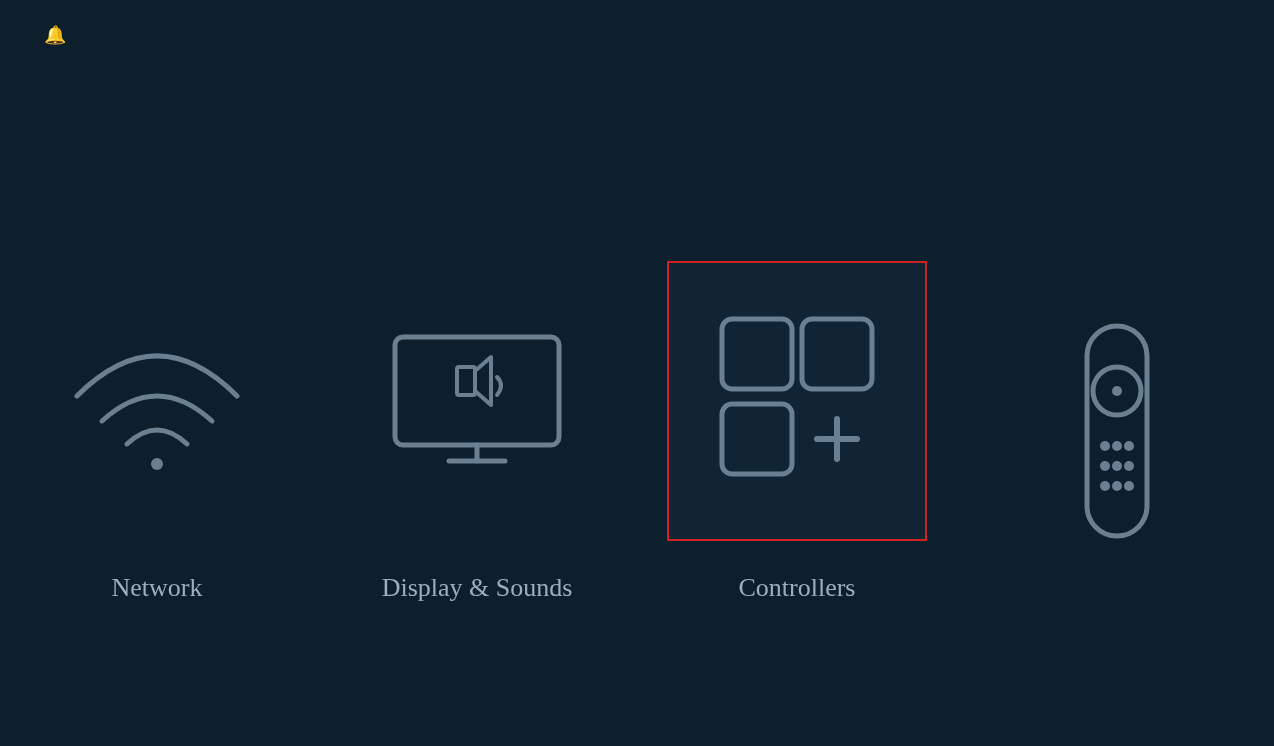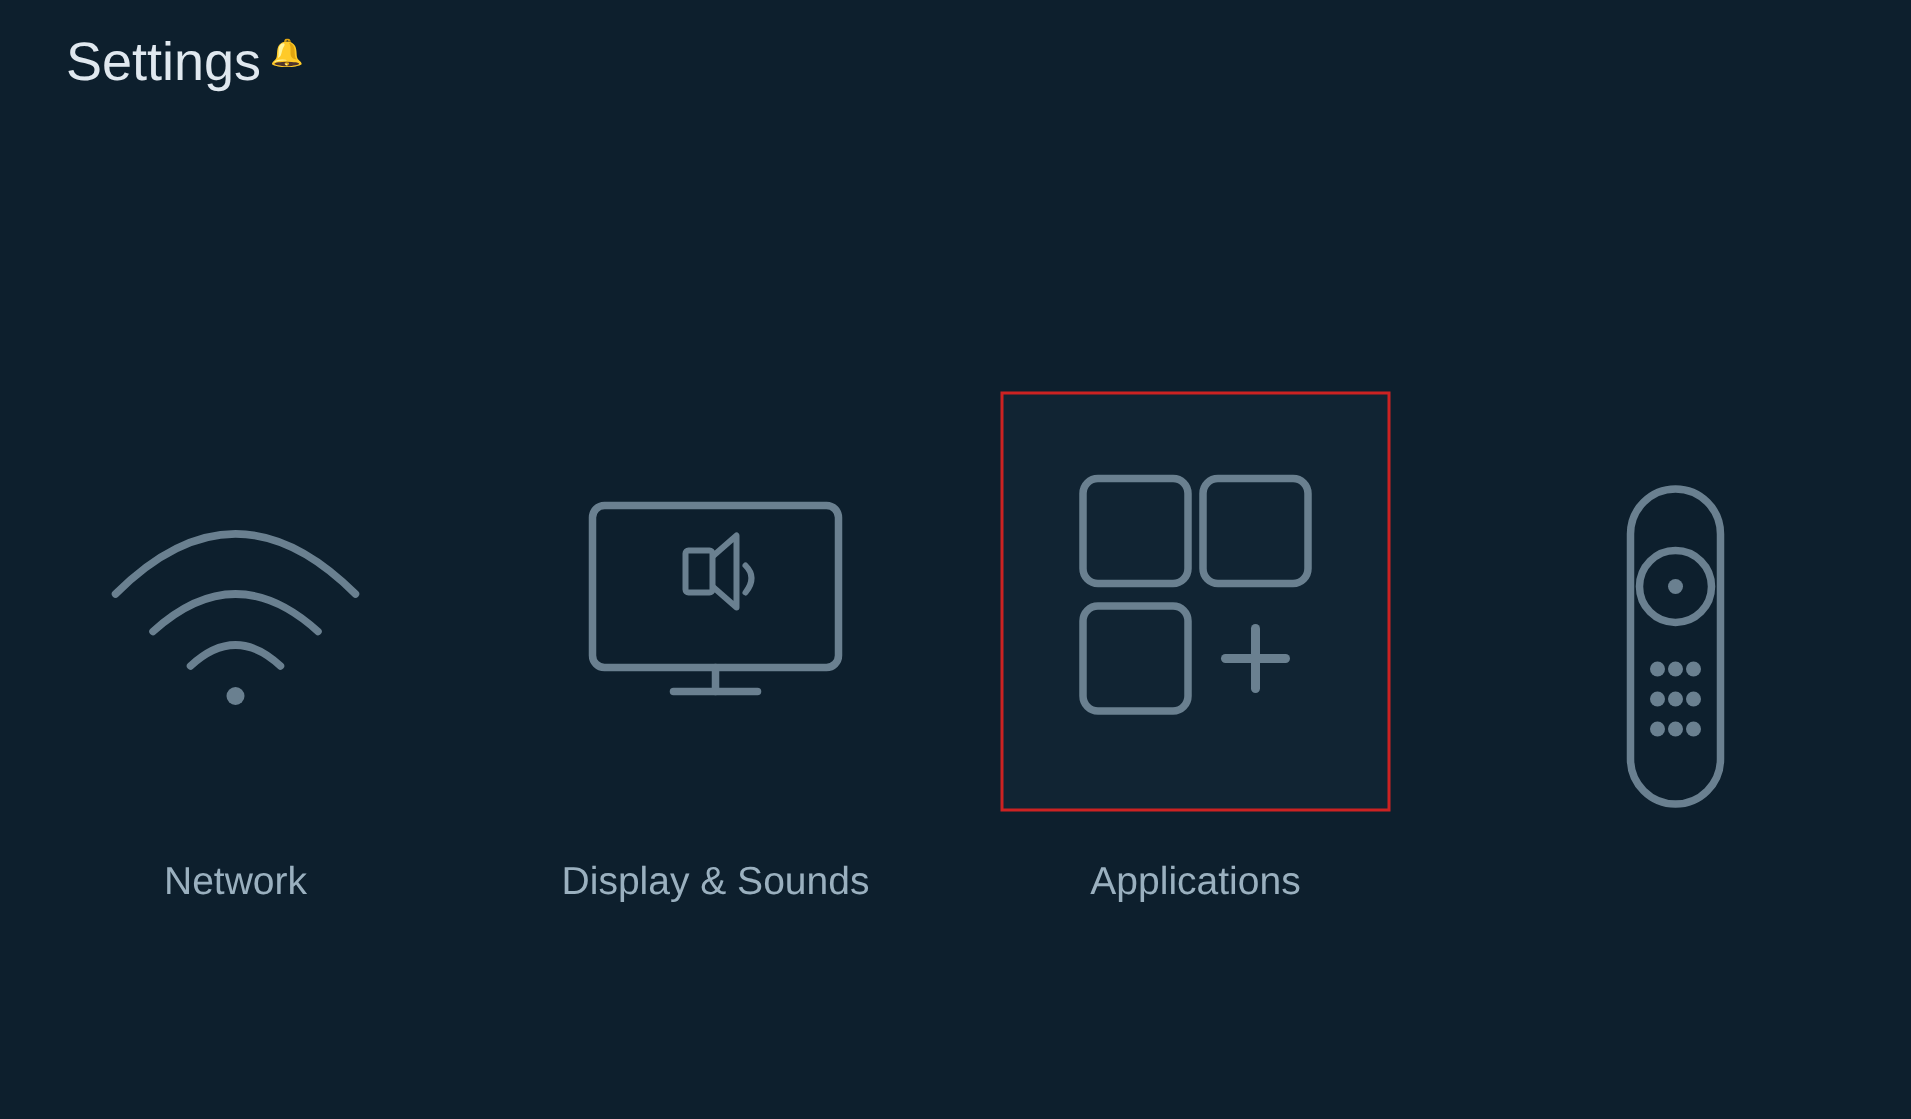--- a/index.html
+++ b/index.html
@@ -35,20 +35,21 @@
     .items-container {
       display: flex;
       justify-content: center;
       align-items: center;
       gap: 60px;
       position: absolute;
       bottom: 0;
       left: 0;
       right: 0;
       top: 120px;
+      font-family: Liberation Serif, serif;
     }
 
     .settings-item {
       display: flex;
       flex-direction: column;
       align-items: center;
       gap: 30px;
       cursor: pointer;
       width: 260px;
     }
@@ -100,21 +101,20 @@
     
     .controller-icon svg {
       width: 100px;
       height: 230px;
     }
   </style>
 </head>
 <body>
 
 <div class="settings-title">
-  <span>Settings</span>
   <span class="bell-icon">🔔</span>
 </div>
 
 <div class="items-container">
 
   <div class="settings-item">
     <div class="icon-wrapper">
       <div class="wifi-icon">
         <svg viewBox="0 0 180 150" fill="none" xmlns="http://www.w3.org/2000/svg">
 
@@ -162,21 +162,21 @@
 
           <rect x="100" y="10" width="70" height="70" rx="10" stroke="#6a8090" stroke-width="5" fill="none"></rect>
 
           <rect x="20" y="95" width="70" height="70" rx="10" stroke="#6a8090" stroke-width="5" fill="none"></rect>
 
           <line x1="135" y1="110" x2="135" y2="150" stroke="#6a8090" stroke-width="6" stroke-linecap="round"></line>
           <line x1="115" y1="130" x2="155" y2="130" stroke="#6a8090" stroke-width="6" stroke-linecap="round"></line>
         </svg>
       </div>
     </div>
-    <div class="item-label">Applications</div>
+    <div class="item-label">Controllers</div>
   </div>
 
   <div class="settings-item">
     <div class="icon-wrapper">
       <div class="controller-icon">
         <svg viewBox="0 0 100 230" fill="none" xmlns="http://www.w3.org/2000/svg">
 
           <rect x="20" y="10" width="60" height="210" rx="30" stroke="#6a8090" stroke-width="5" fill="none"></rect>
 
           <circle cx="50" cy="75" r="24" stroke="#6a8090" stroke-width="5" fill="none"></circle>

